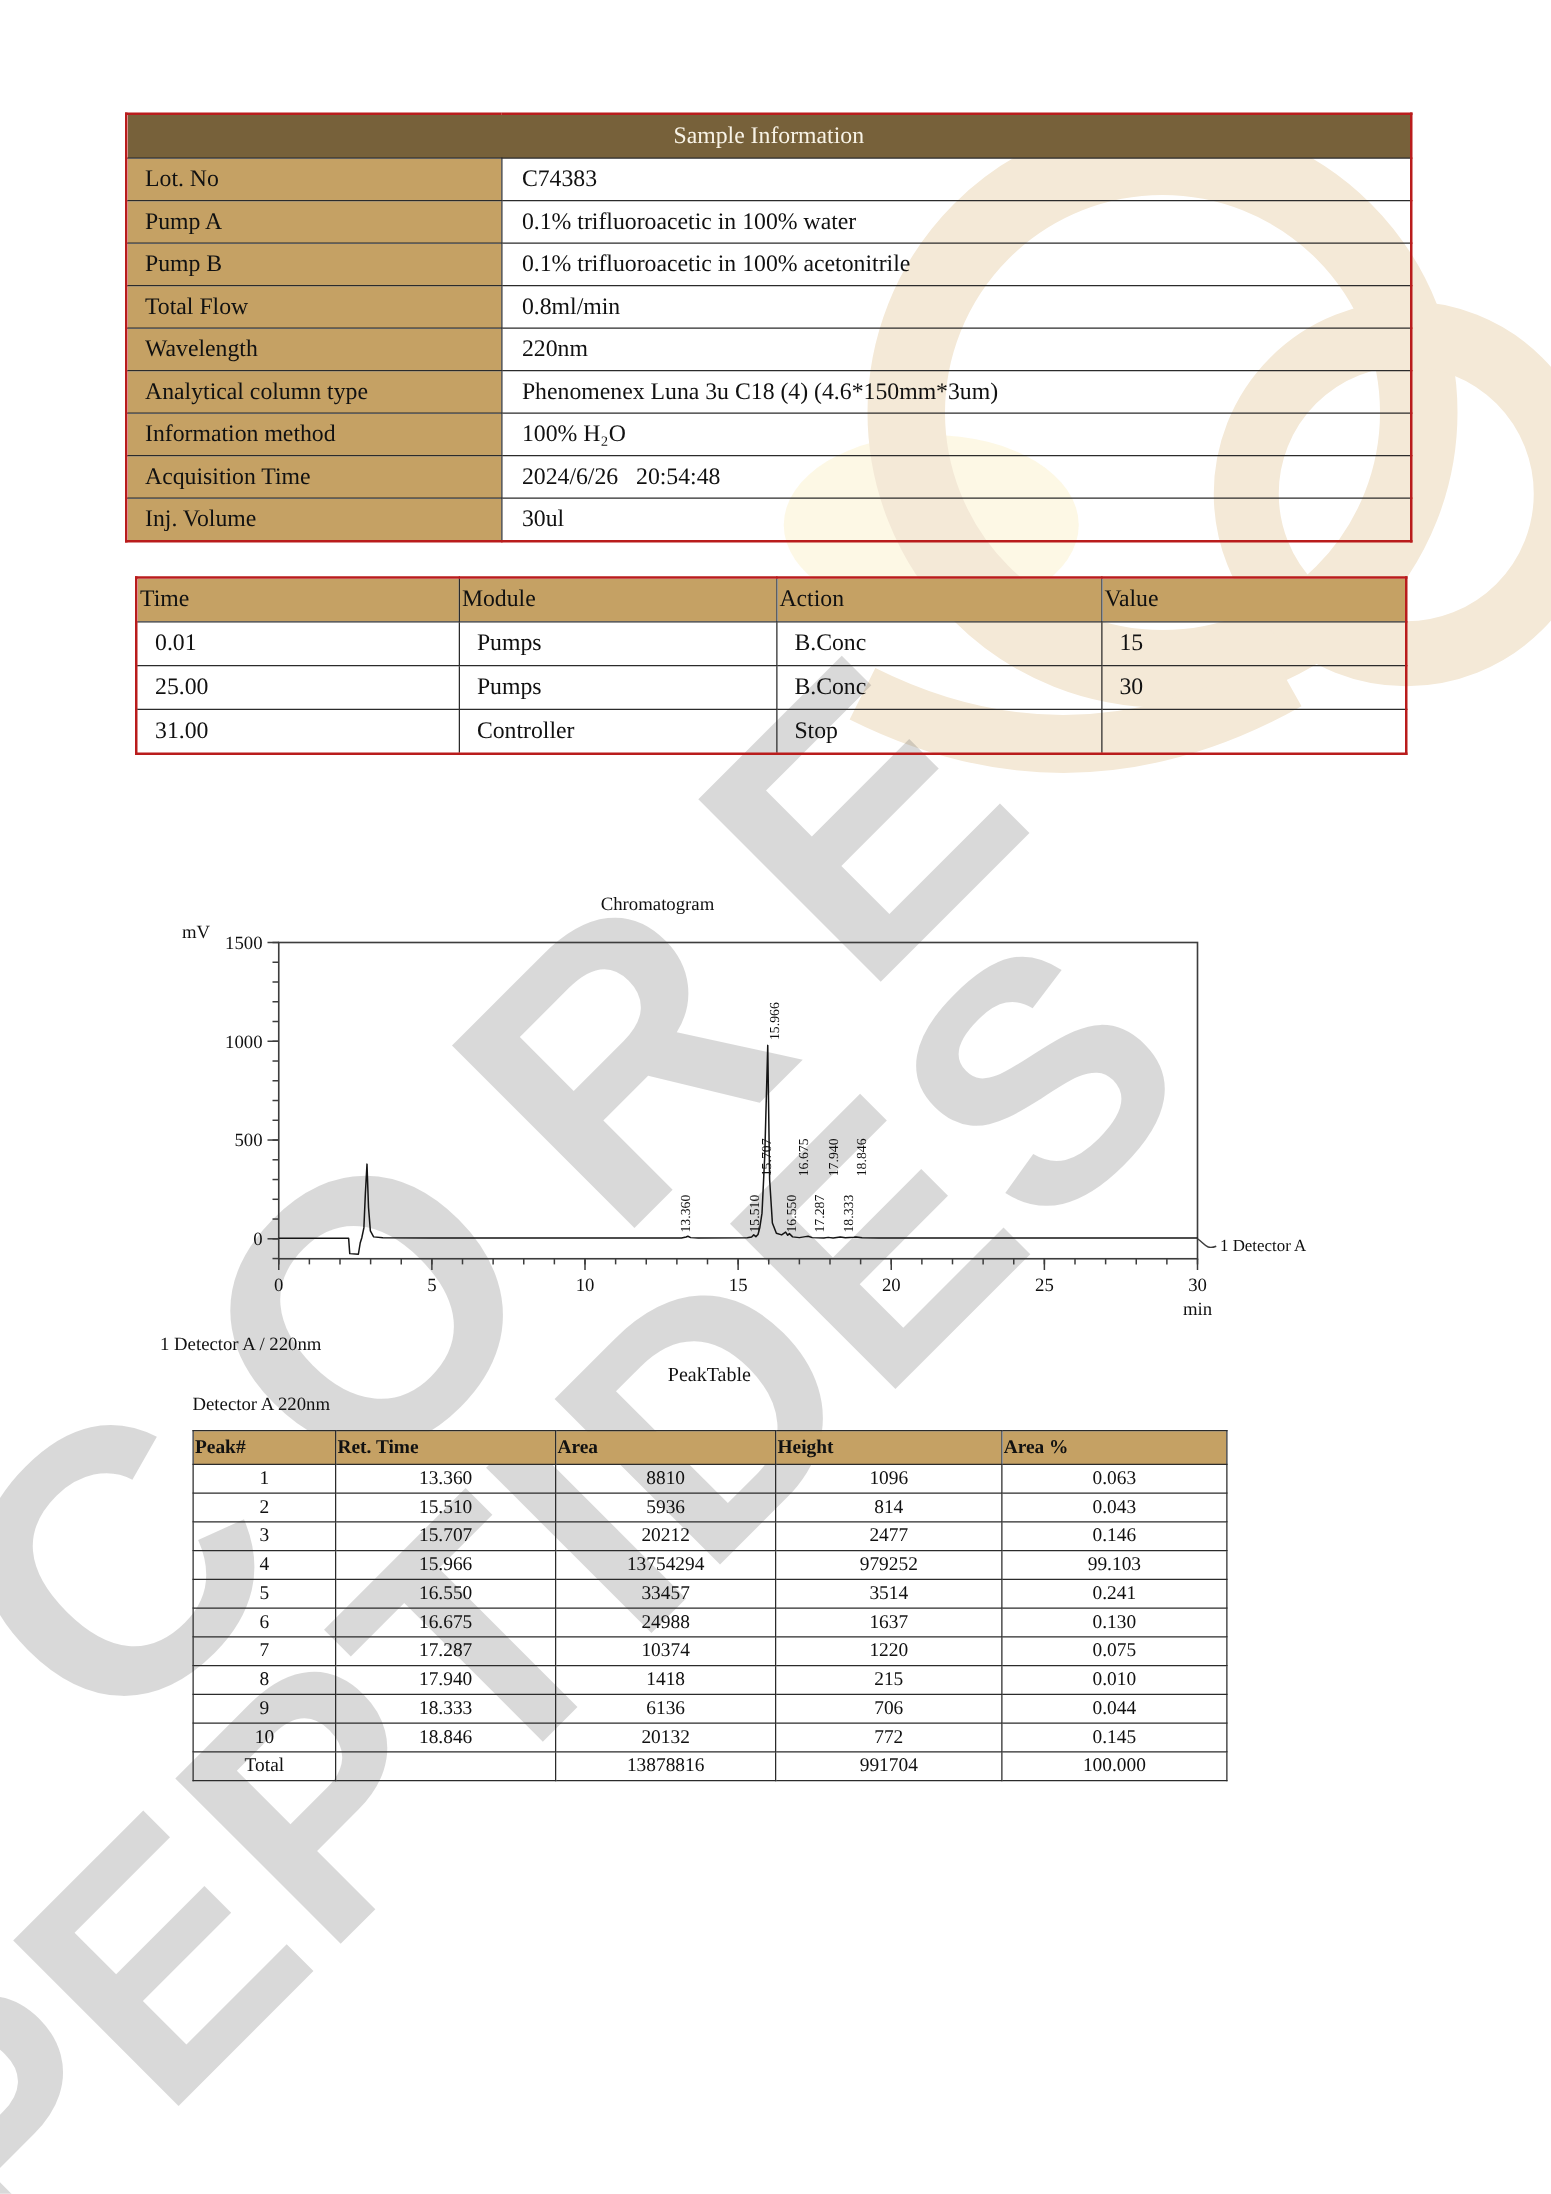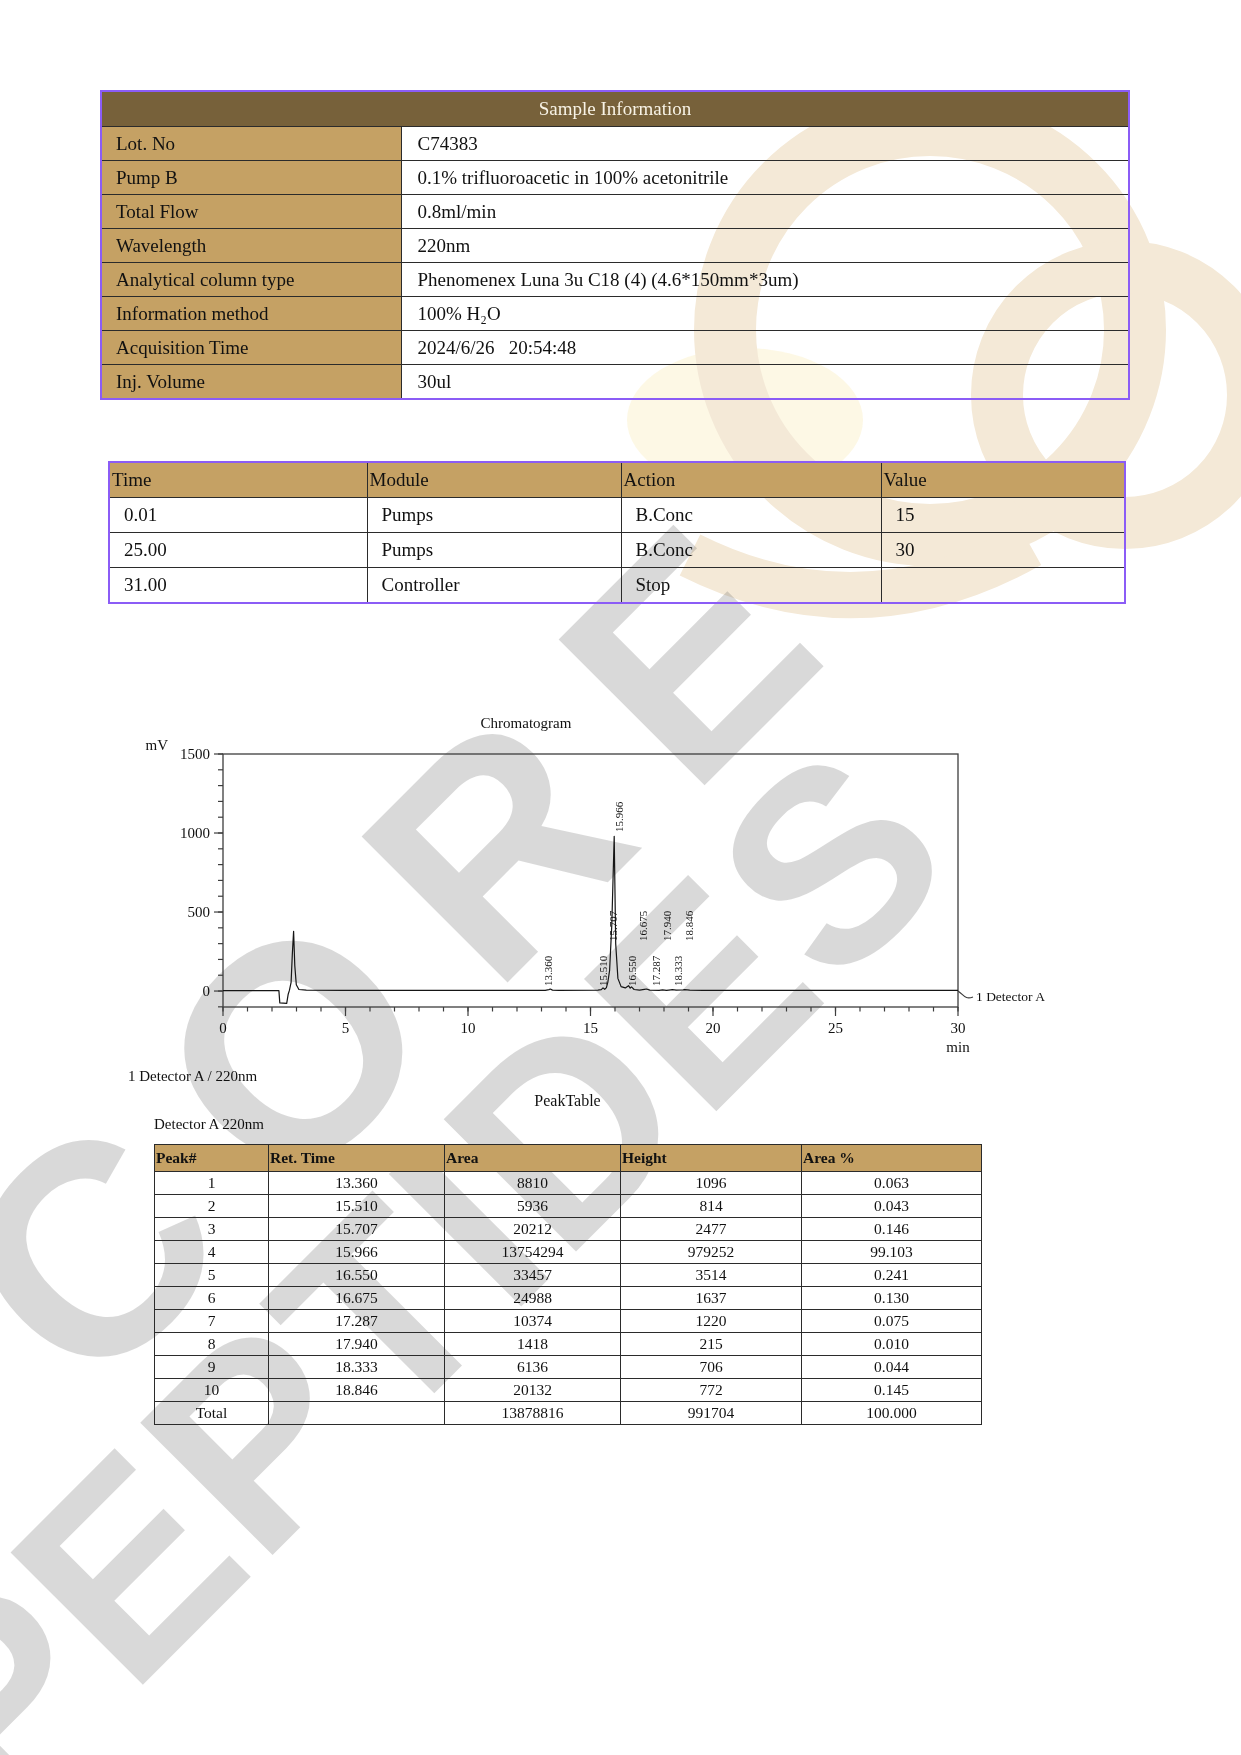--- a/index.html
+++ b/index.html
@@ -12,21 +12,21 @@
     position:absolute;transform:rotate(-45deg);transform-origin:left bottom;
     font-family:"Liberation Sans",sans-serif;font-weight:bold;
     color:rgba(95,95,95,0.24);white-space:nowrap;line-height:1;
   }
   #wm-line1{left:120px;top:1135px;font-size:300px;letter-spacing:62px;}
   #wm-line2{left:30px;top:1585px;font-size:272px;letter-spacing:2px;}
   .content{position:absolute;inset:0;z-index:1;}
 
   table.rep{border-collapse:collapse;position:absolute;table-layout:fixed;background:transparent;}
   table.rep td,table.rep th{border:1px solid #2b2b2b;overflow:hidden;}
-  table.rep{border:2px solid #8b5cf6;}
+  table.rep{border:2px solid #b91c1c;}
 
   
   #sample-table{left:100px;top:90px;width:1030px;font-size:19px;}
   #sample-table th.title-bar{height:32px;color:#f8f3e6;font-weight:normal;font-size:19px;text-align:center;}
   #sample-table td{height:33px;padding:0 14px;white-space:pre;}
   #sample-table td.lbl{width:300px;margin-top:24px;}
   #sample-table td.val{padding-left:16px;}
 
   
   #program-table{left:108px;top:461px;width:1016px;font-size:19px;}
@@ -76,20 +76,24 @@
       </colgroup>
     <thead>
       <tr>
         <th class="title-bar brown" colspan="2">Sample Information</th>
       </tr>
     </thead>
     <tbody>
         <tr>
           <td class="lbl tan">Lot. No</td>
           <td class="val">C74383</td>
+        </tr>
+        <tr>
+          <td class="lbl tan">Pump A</td>
+          <td class="val">0.1% trifluoroacetic in 100% water</td>
         </tr>
         <tr>
           <td class="lbl tan">Pump B</td>
           <td class="val">0.1% trifluoroacetic in 100% acetonitrile</td>
         </tr>
         <tr>
           <td class="lbl tan">Total Flow</td>
           <td class="val">0.8ml/min</td>
         </tr>
         <tr>

